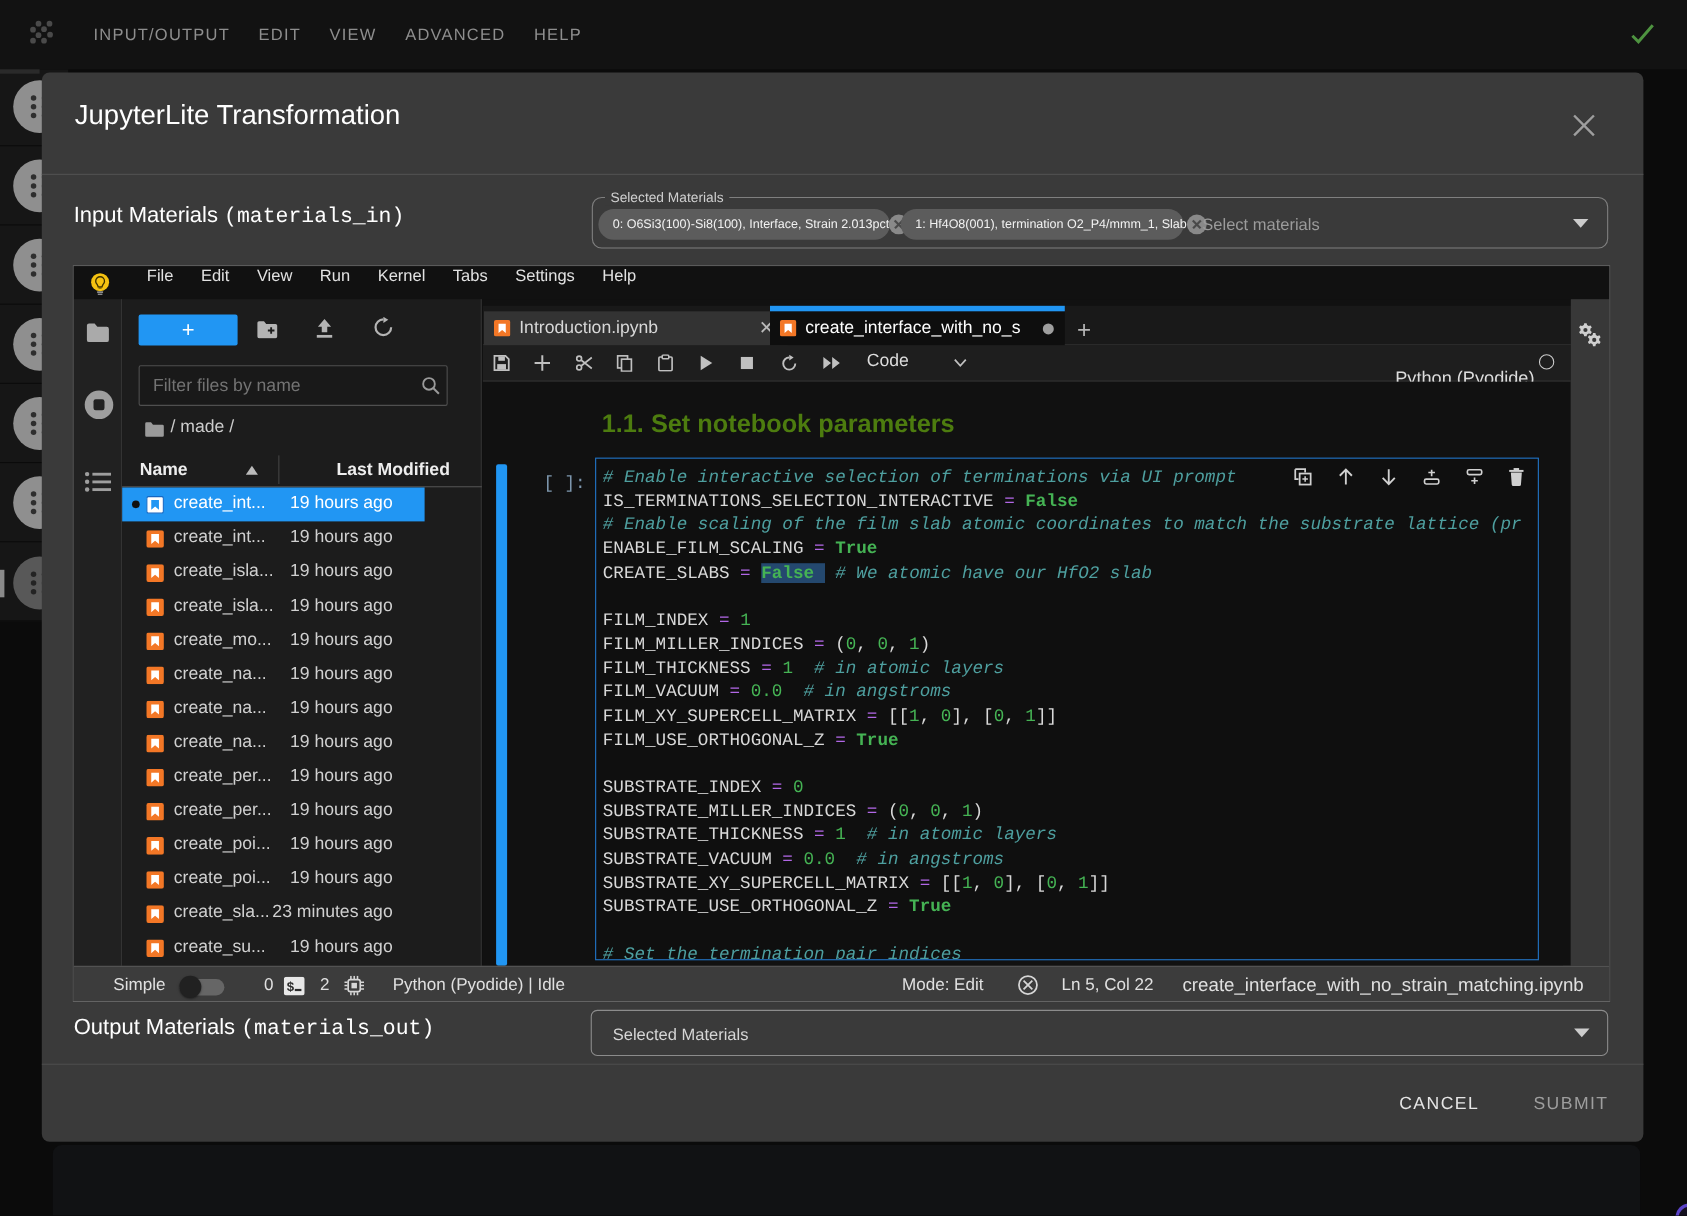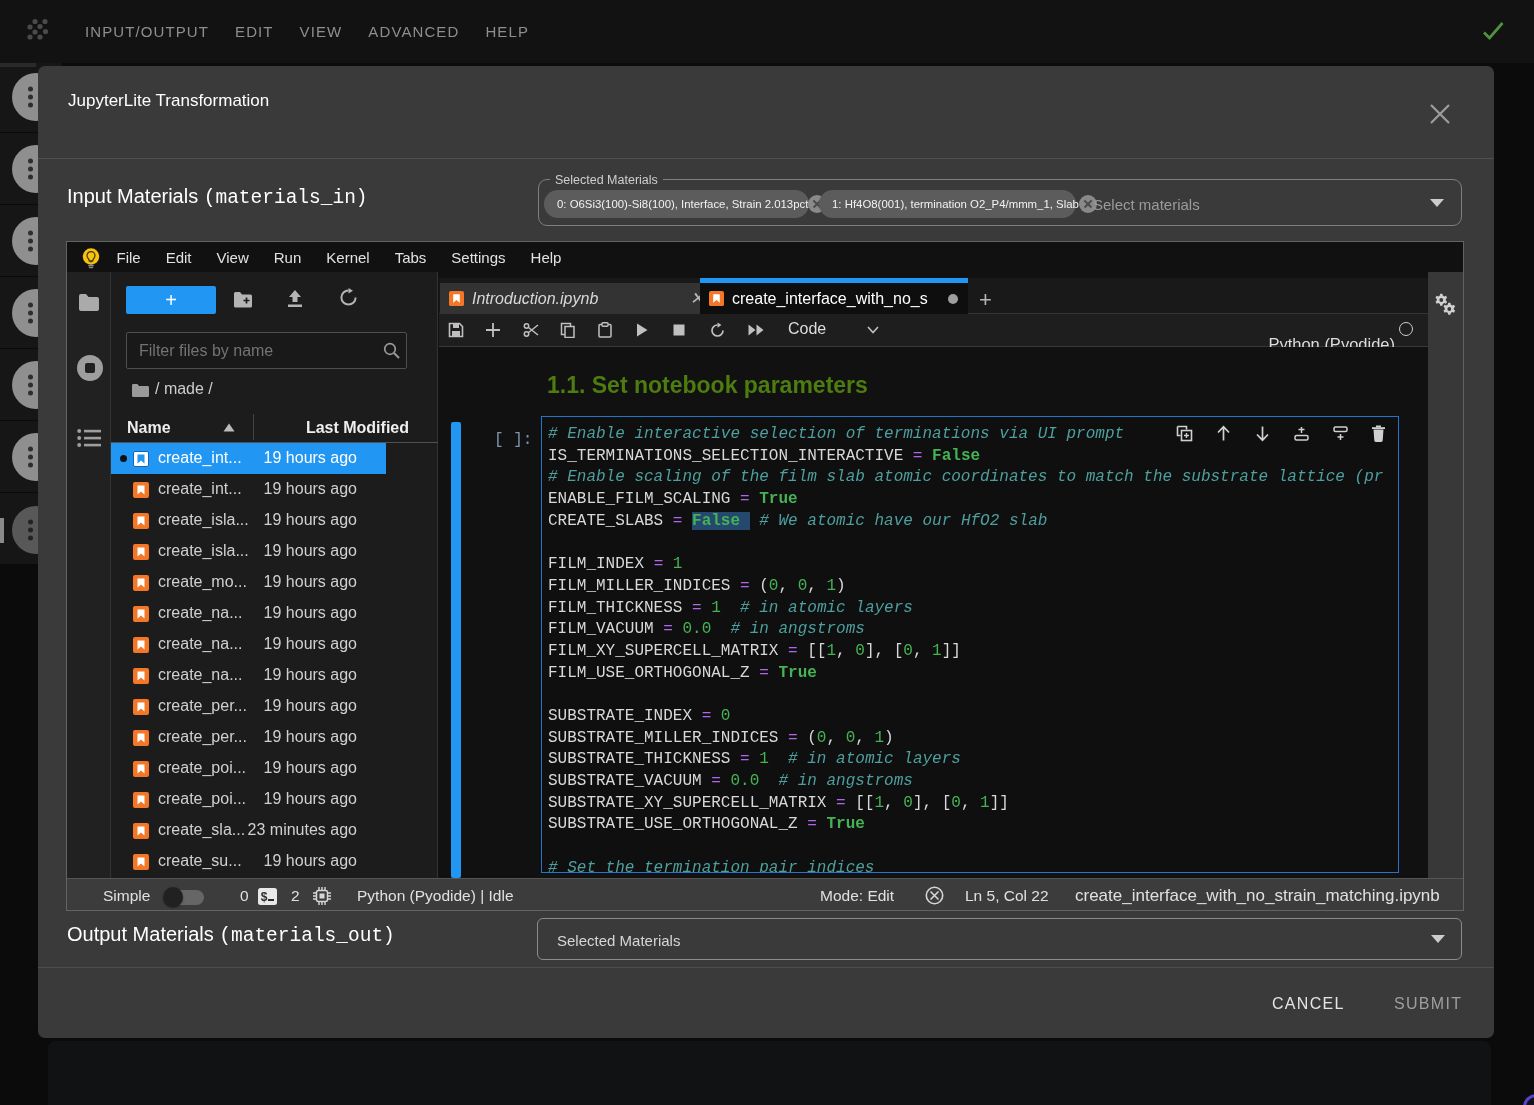--- a/index.html
+++ b/index.html
@@ -18,21 +18,21 @@
   .lcircle { position:absolute; left:12px; width:48px; height:48px; border-radius:50%; background:#8f8f8f; }
   .lcircle .dots { position:absolute; left:50%; top:50%; transform:translate(-50%,-50%); display:grid; grid-template-columns:6px 6px; grid-gap:3px 4px; }
   .lcircle .dots i { width:5px; height:5px; border-radius:50%; background:#2e2e2e; }
   #topstrip { left:0px; top:60px; width:36px; height:7px; background:#2a2a2a; }
   #whitenub { left:0; top:518px; width:4px; height:25px; background:#8a8a8a; }
   #bottomcard { left:48px; top:1041px; width:1443px; height:64px; background:#111214; border-radius:8px 8px 0 0; }
   #fab { left:1523px; top:1094px; width:26px; height:26px; border-radius:50%; border:3px solid #5b43c8; background:#14101f; }
 
   
   #modal { left:38px; top:66px; width:1456px; height:972px; background:#3a3a3a; border-radius:7px; }
-  #mtitle { left:30px; top:25px; font-size:17px; color:#ffffff; }
+  #mtitle { left:30px; top:25px; font-size:25px; color:#ffffff; }
   #mclose { left:1391px; top:37px; width:22px; height:22px; }
   #hdiv { left:0; top:92px; width:1456px; height:1px; background:#515151; }
 
   .label20 { font-size:20px; color:#fff; }
   .label20 .mono { font-family:"Liberation Mono", monospace; font-size:19.5px; }
   #inlabel { left:29px; top:119px; }
 
   #fieldset { left:500px; top:113px; width:924px; height:47px; border:1px solid #7f7f7f; border-radius:9px; }
   #legend { left:512px; top:107px; background:#3a3a3a; padding:0 5px; font-size:12.5px; color:#cfcfcf; }
   .chip { position:absolute; top:124px; height:28px; border-radius:14px; background:#5c5c5c; color:#f2f2f2; font-size:11.4px; display:flex; align-items:center; padding:0 5px 0 13px; white-space:nowrap; }
@@ -42,21 +42,21 @@
   .chip .del:after { transform:rotate(-45deg); }
   #chip1 { left:506px; width:265px; }
   #chip2 { left:781px; width:257px; }
   #selmat { left:1055px; top:130px; font-size:15px; color:#9b9b9b; }
   .caret { position:absolute; width:0; height:0; border-left:7px solid transparent; border-right:7px solid transparent; border-top:8px solid #cccccc; }
   #caret1 { left:1392px; top:133px; }
 
   
   #jframe { left:28px; top:175px; width:1398px; height:670px; background:#111111; border:1px solid #636363; overflow:hidden; }
   #jmenubar { left:0; top:0; width:1396px; height:30px; background:#111111; }
-  #jmenubar .items { position:absolute; left:37px; top:0; height:30px; display:flex; align-items:center; }
+  #jmenubar .items { position:absolute; left:54px; top:0; height:30px; display:flex; }
   #jmenubar .items span { font-size:15px; color:#e2e2e2; padding:0 12.5px; }
 
   
   #jstrip { left:0; top:30px; width:44px; height:606px; background:#212121; border-right:1px solid #333; }
 
   
   #fbrowser { left:44px; top:30px; width:327px; height:606px; background:#1c1c1c; border-right:1px solid #333; }
   #newbtn { position:absolute; left:15px; top:14px; width:90px; height:28px; background:#2196f3; border-radius:2px; color:#fff; font-size:20px; display:flex; align-items:center; justify-content:center; }
   #filter { position:absolute; left:15px; top:60px; width:281px; height:37px; background:#191919; border:1px solid #4f4f4f; border-radius:2px; color:#737373; font-size:16px; display:flex; align-items:center; padding:0 12px; }
   #crumb { position:absolute; left:44px; top:108px; font-size:16px; color:#cccccc; }
@@ -71,21 +71,21 @@
   .frow .fname { position:absolute; left:47px; top:6px; }
   .frow .ftime { position:absolute; right:29px; top:6px; }
   .frow .dot { position:absolute; left:9px; top:12px; width:7px; height:7px; border-radius:50%; background:#111; }
 
   
   #nbarea { left:372px; top:30px; width:989px; height:606px; background:#111111; }
   #rstrip { left:1361px; top:30px; width:35px; height:606px; background:#383838; }
   #nbsb { position:absolute; left:982px; top:75px; width:7px; height:531px; background:#454545; }
   #tabbar { position:absolute; left:0; top:6px; width:989px; height:36px; background:#191919; border-bottom:1px solid #333; }
   .tab { position:absolute; top:5px; height:31px; font-size:16px; display:flex; align-items:center; }
-  #tab1 { left:1px; width:276px; background:#333333; color:#d8d8d8;font-style:italic; }
+  #tab1 { left:1px; width:276px; background:#333333; color:#d8d8d8; }
   #tab2 { left:261px; width:268px; background:#0e0e0e; color:#ffffff; top:0; height:36px; border-top:5px solid #2196f3; }
   .tab svg.nbt { margin:0 8px 0 9px; }
   #tab1 .x { margin-left:auto; margin-right:12px; color:#b9b9b9; font-size:17px; }
   #tab2 .dirty { margin-left:auto; margin-right:10px; width:10px; height:10px; border-radius:50%; background:#9e9e9e; }
   #tabplus { position:absolute; left:540px; top:9px; color:#b5b5b5; font-size:22px; font-weight:normal; }
   .tbi { position:absolute; top:8px; }
   #tbcode { position:absolute; left:349px; top:6px; font-size:16px; color:#dddddd; }
   #tbkern { position:absolute; right:33px; top:6px; font-size:16.5px; color:#dddddd;margin-top:15px; }
   #tbcircle { position:absolute; right:15px; top:8px; width:14px; height:14px; border:1.8px solid #cccccc; border-radius:50%; }
   #toolbar { position:absolute; left:0; top:42px; width:989px; height:33px; background:#1e1e1e; border-bottom:1px solid #383838; }

